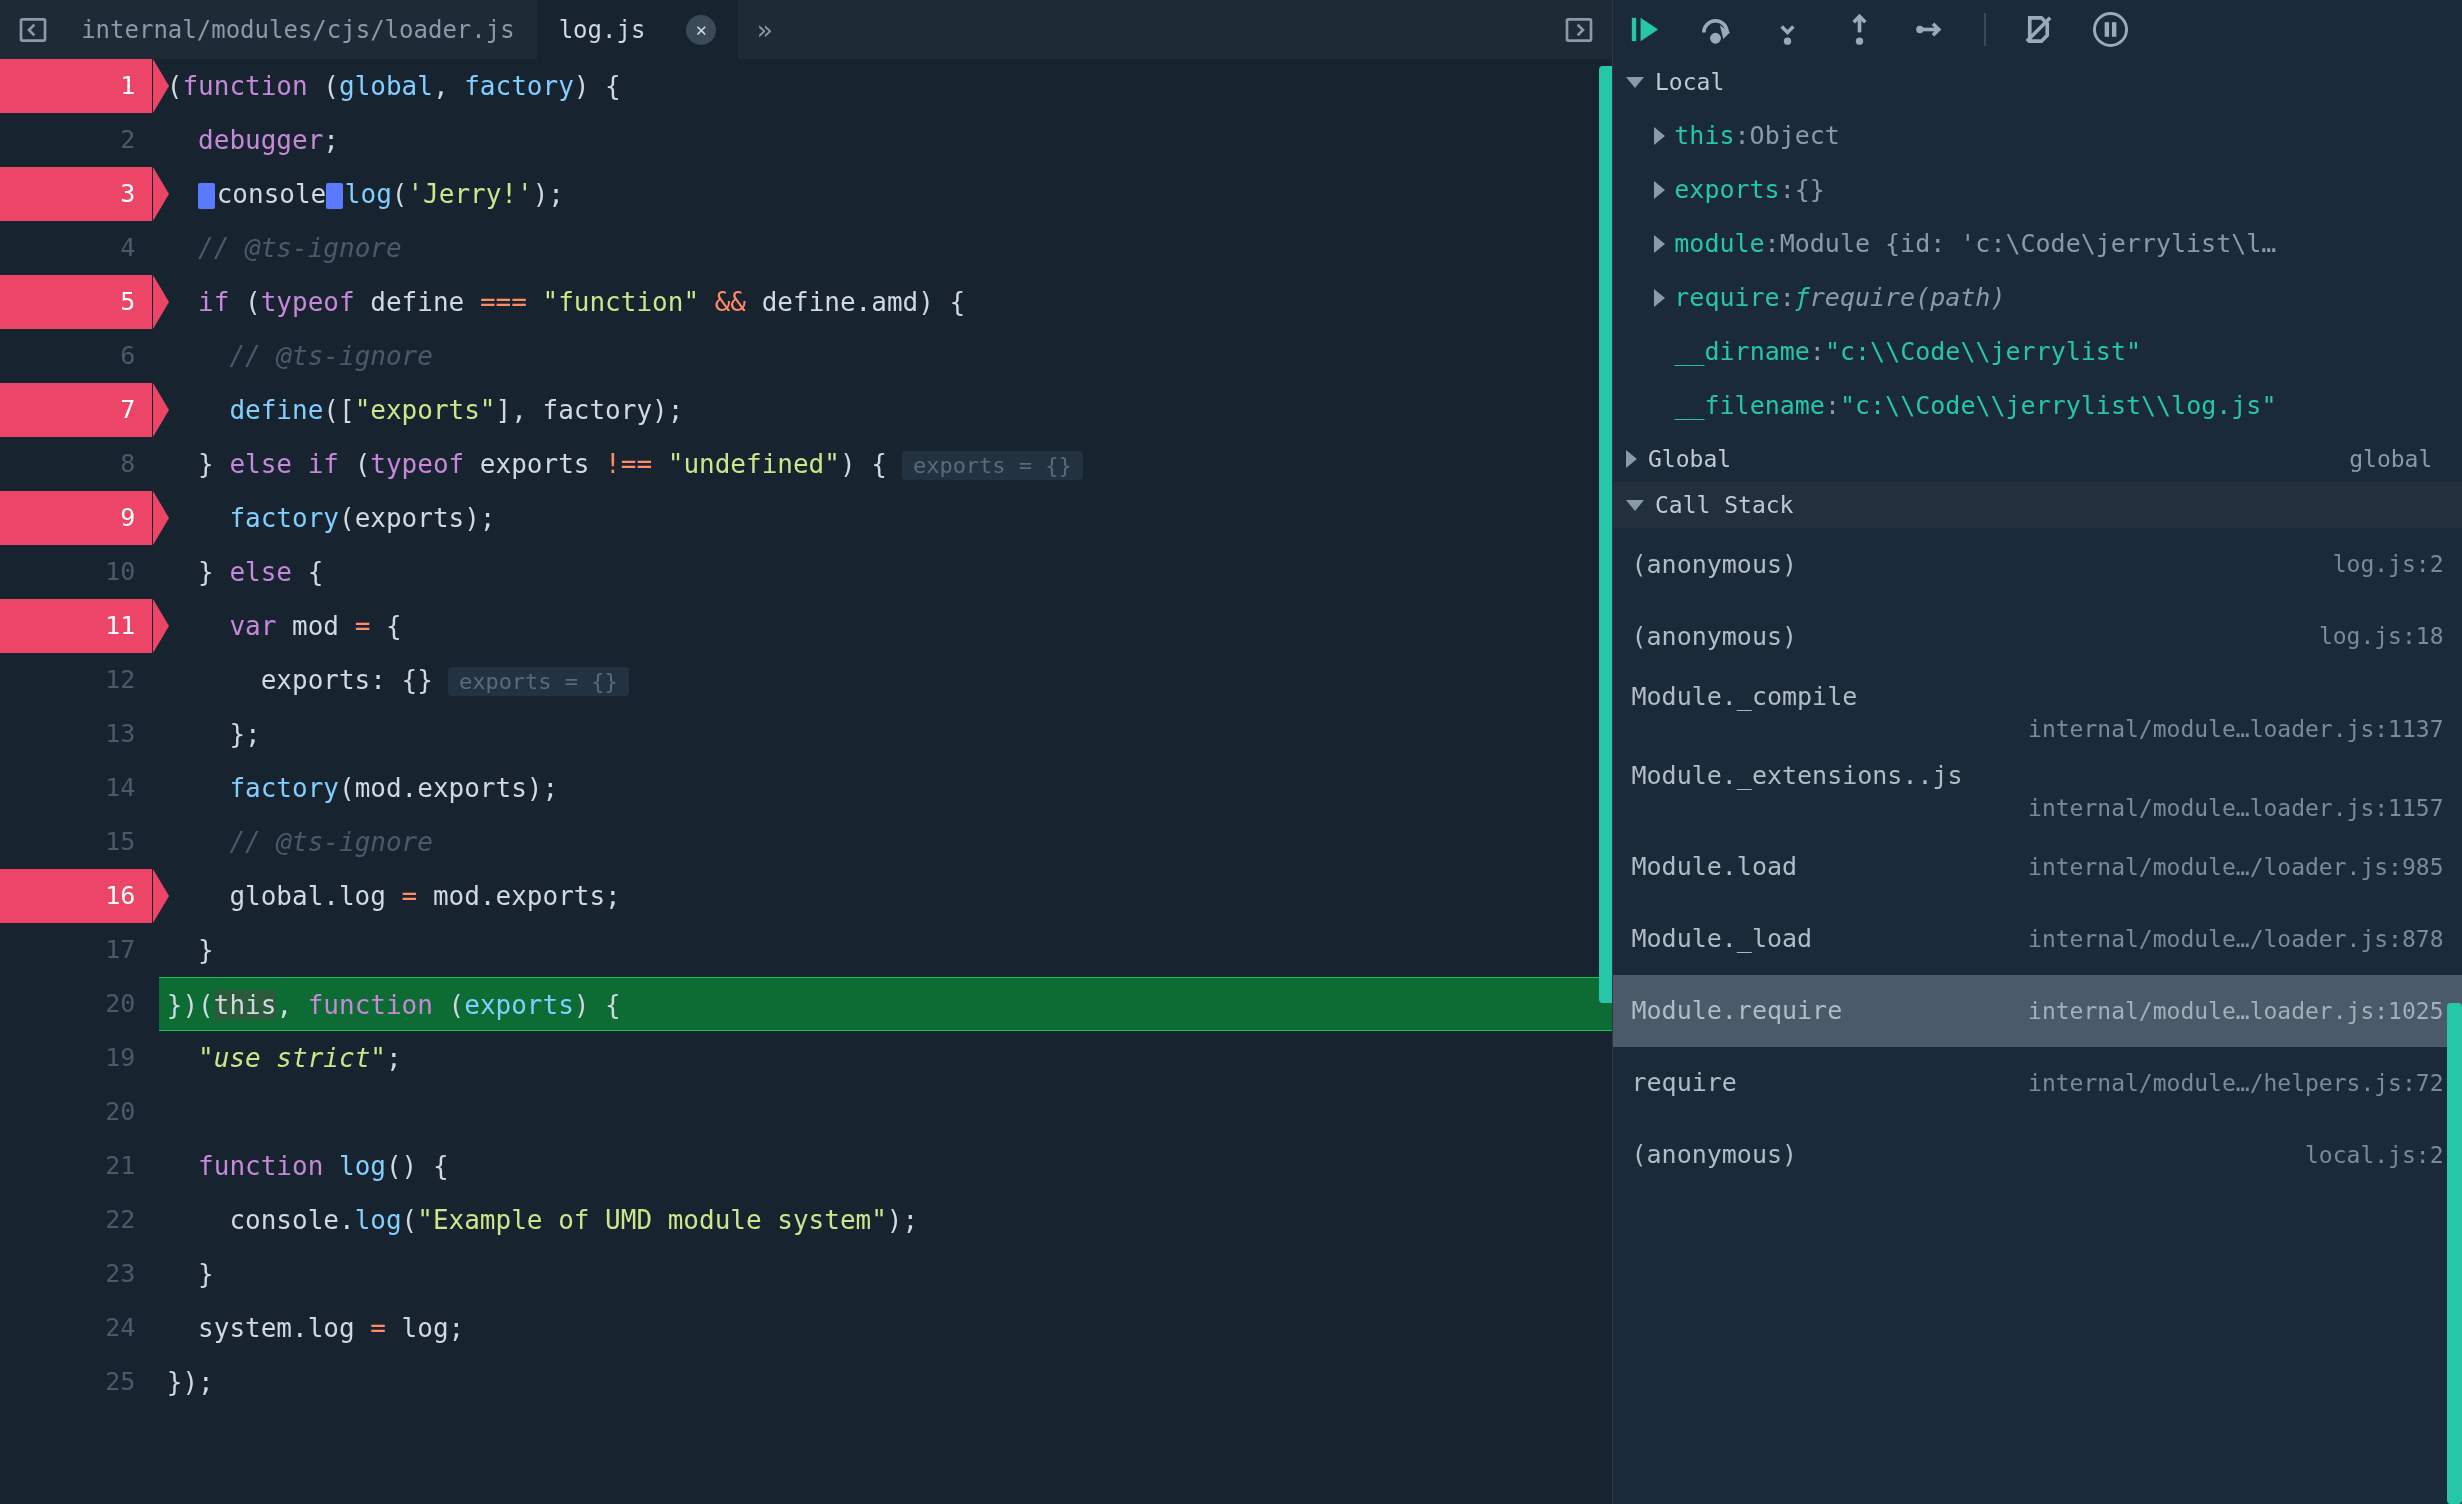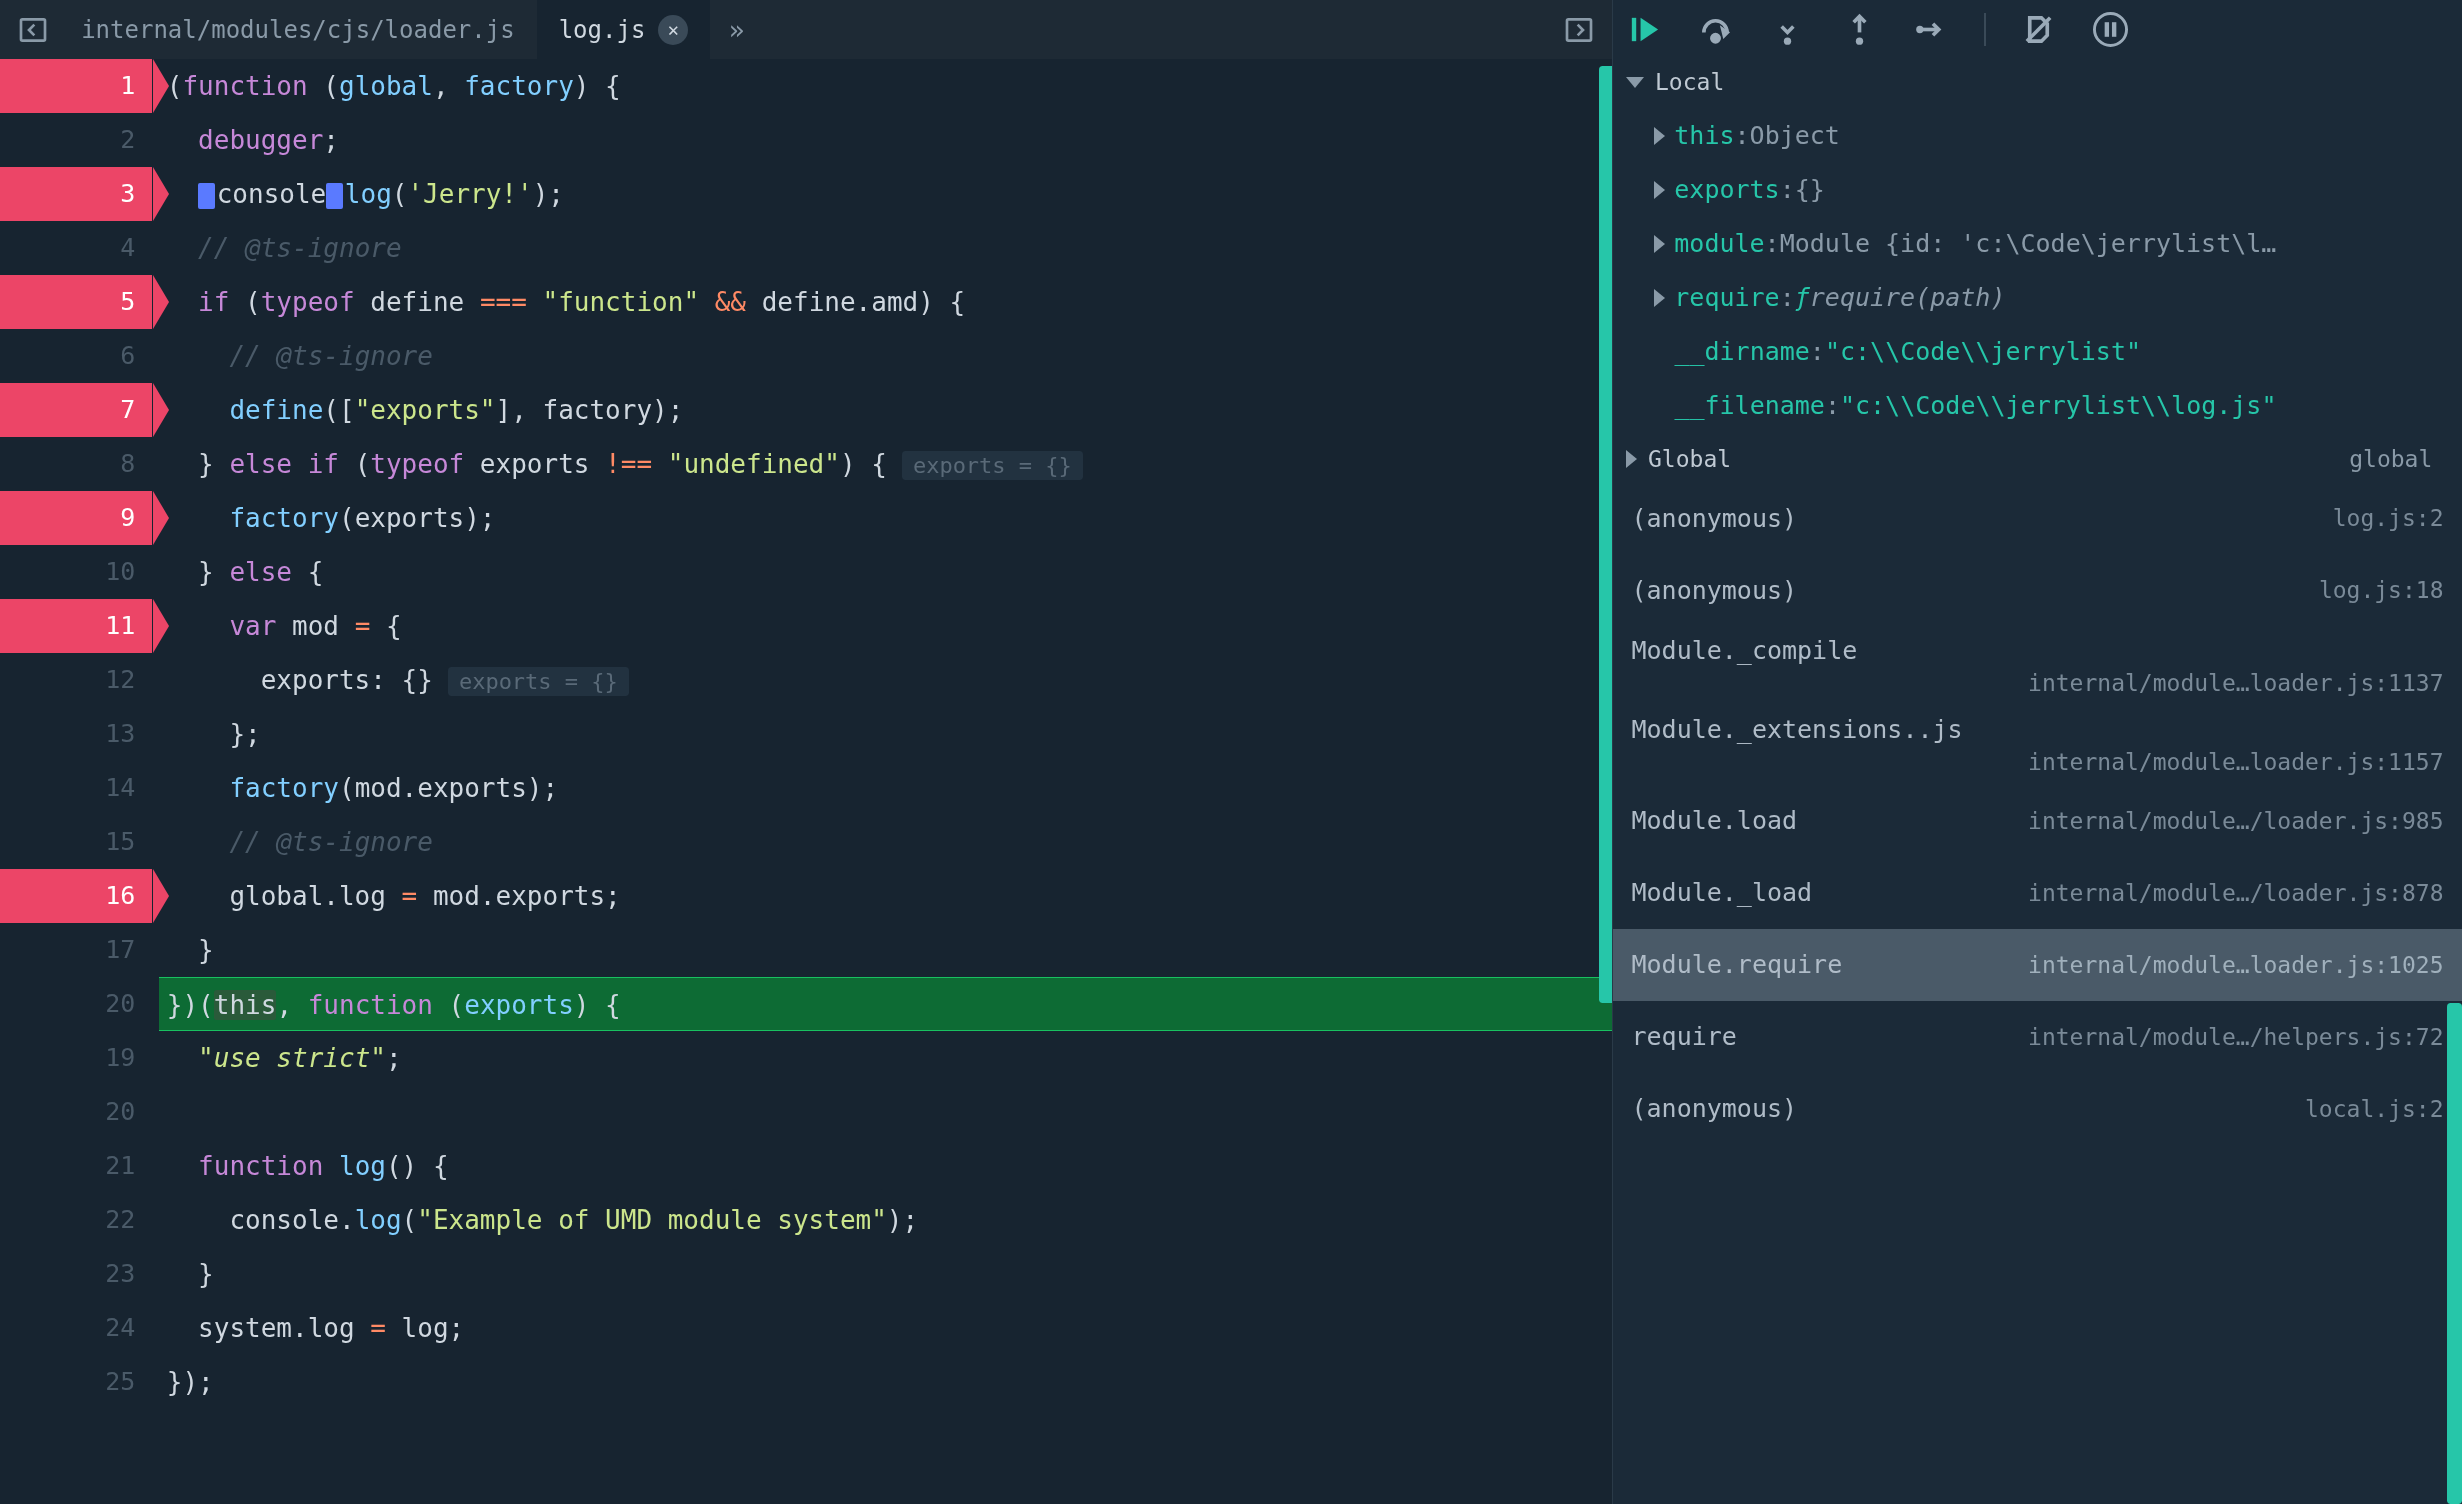--- a/index.html
+++ b/index.html
@@ -47,20 +47,21 @@
   height: 100%;
   display: flex;
   align-items: center;
   color: #8a9aa8;
   font-size: 24px;
   cursor: pointer;
 }
 .tab.active {
   background: #172430;
   color: #d0d8e0;
+  gap: 28px;
 }
 .tab-close {
   width: 30px;
   height: 30px;
   border-radius: 50%;
   background: #3a4a58;
   color: #d0d8e0;
   display: flex;
   align-items: center;
   justify-content: center;
@@ -408,20 +409,24 @@
         <span class="var-val str">"c:\\Code\\jerrylist\\log.js"</span>
       </div>
     </div>
 
   <div class="scope-header">
     <span class="caret right"></span>
     <span>Global</span>
     <span class="scope-right">global</span>
   </div>
 
+  <div class="scope-header dark">
+    <span class="caret down"></span>
+    <span>Call Stack</span>
+  </div>
   <div class="stack-body" id="callstack">
     <div class="stack-row">
         <span class="stack-fn">(anonymous)</span>
         <span class="stack-loc">log.js:2</span>
       </div>
       <div class="stack-row">
         <span class="stack-fn">(anonymous)</span>
         <span class="stack-loc">log.js:18</span>
       </div>
       <div class="stack-row two-line">

